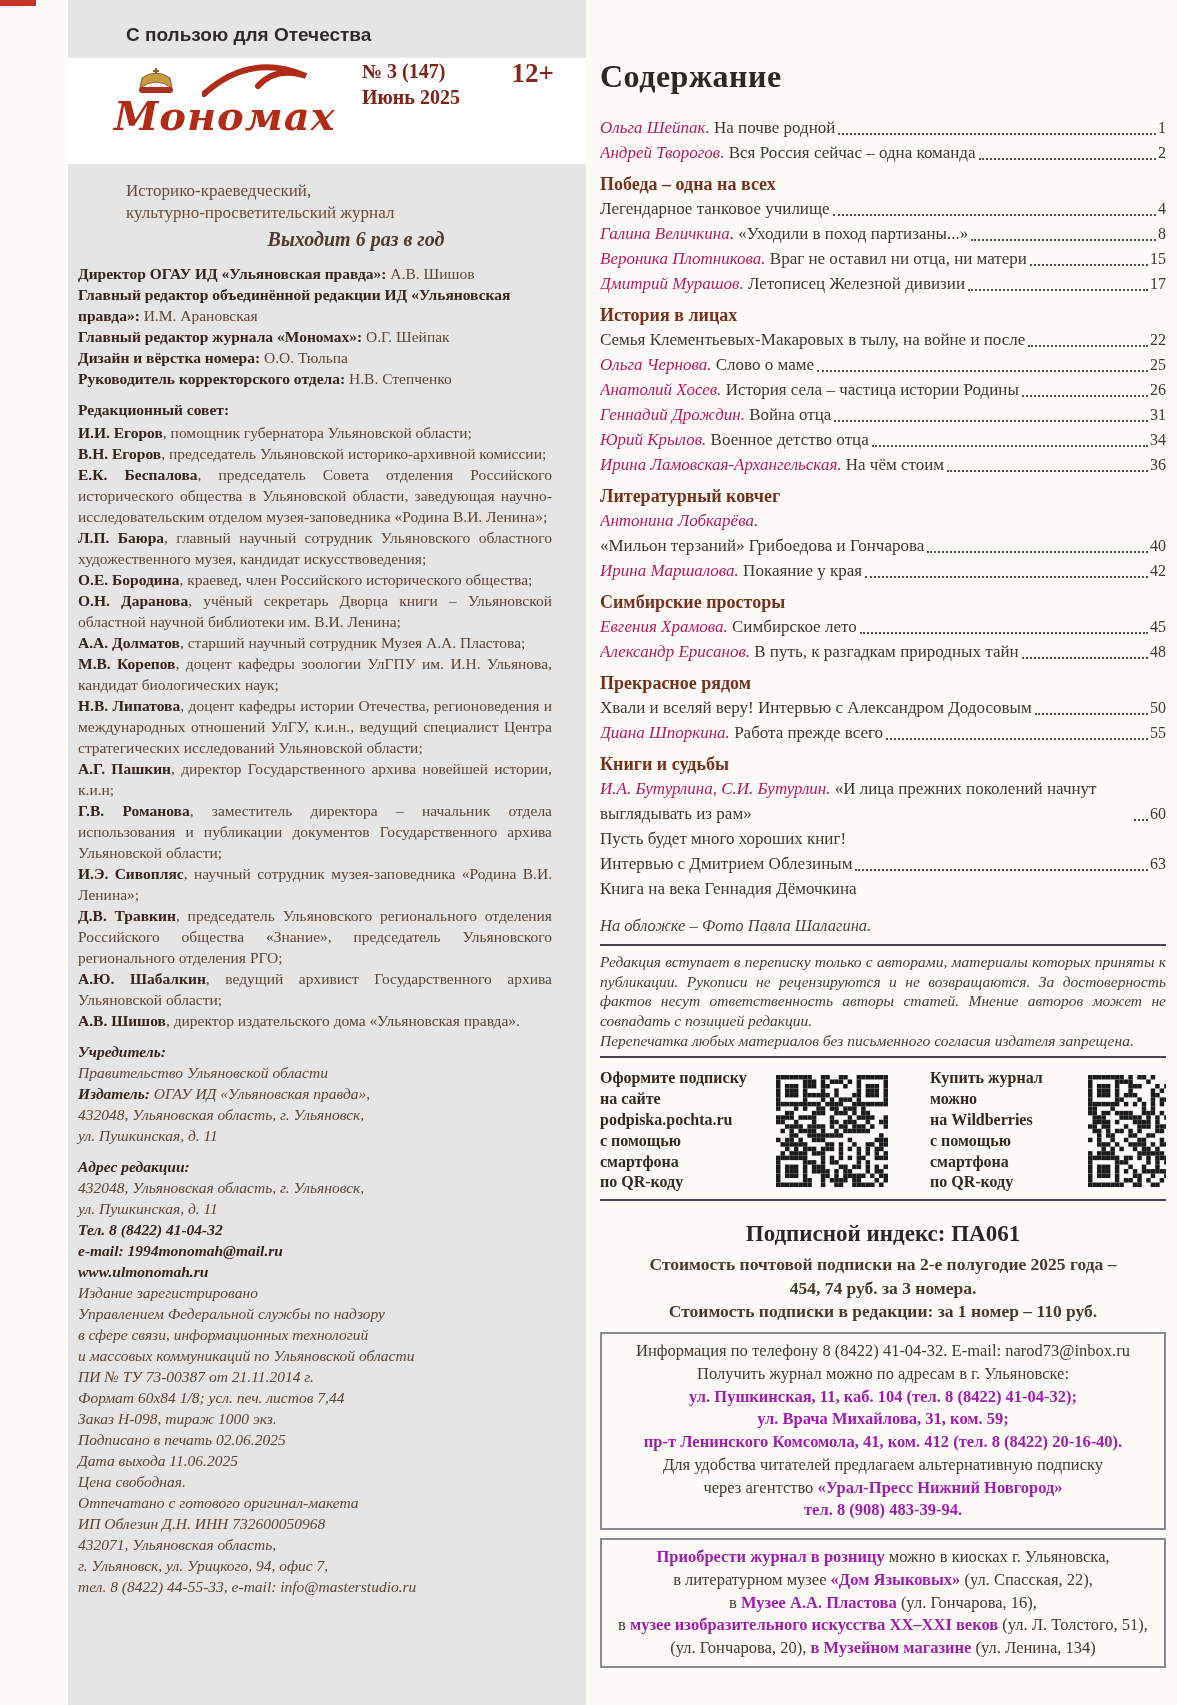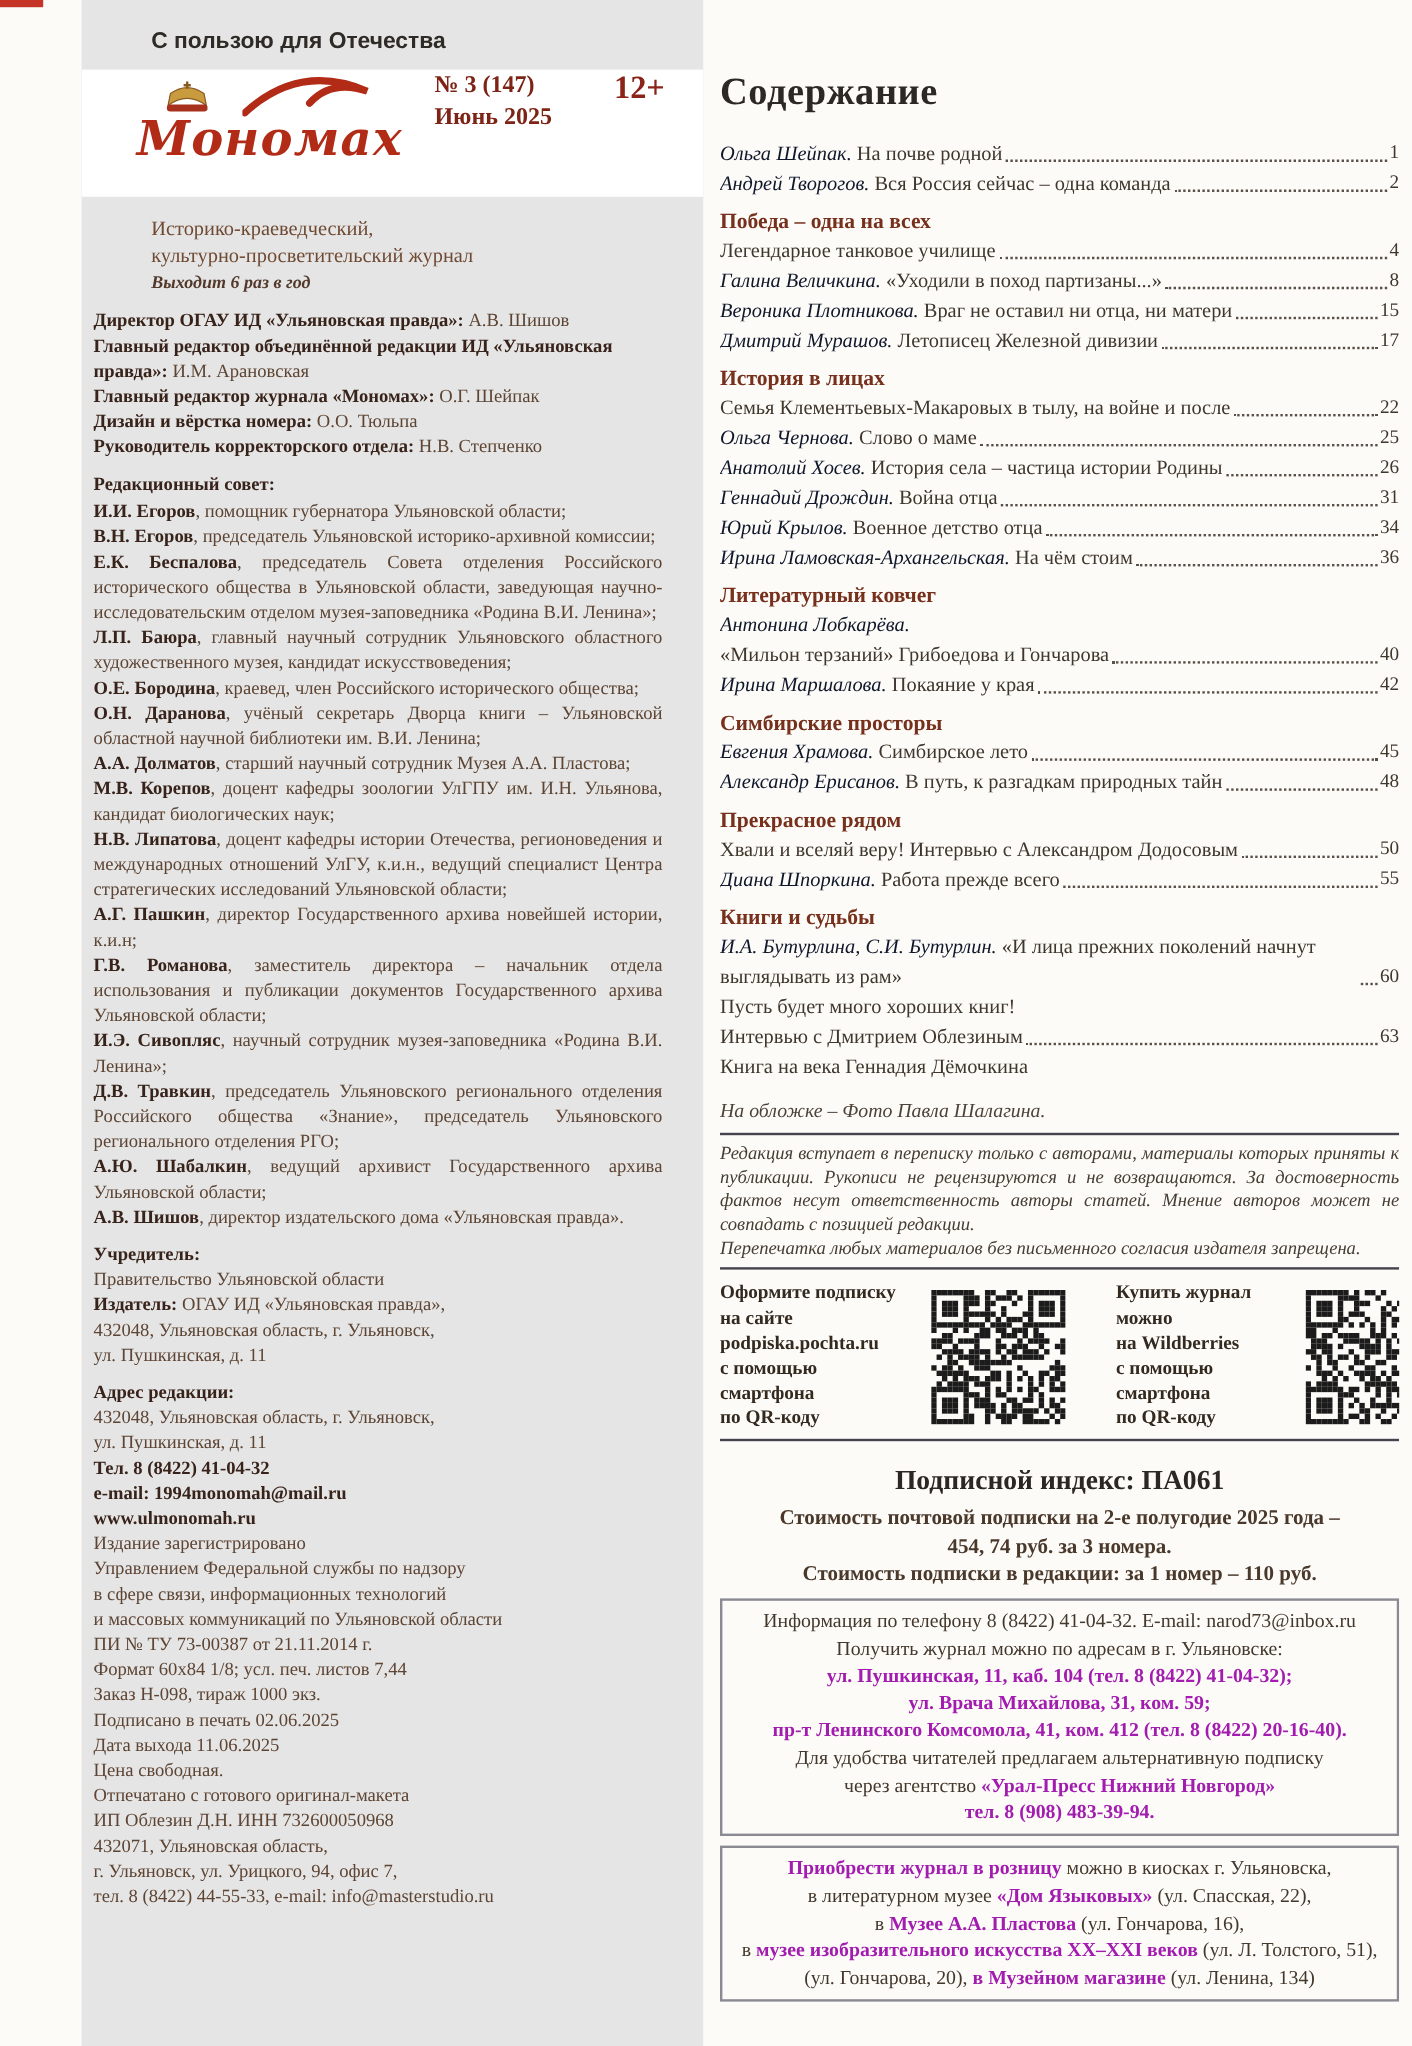--- a/index.html
+++ b/index.html
@@ -13,36 +13,36 @@
            font-size:19px;color:#2e2a26;}
   .logo-band{position:relative;height:106px;background:#ffffff;margin-top:12px;display:flex;align-items:flex-start;}
   .logo{position:relative;margin-left:38px;width:220px;height:100%;}
   .crown{position:absolute;left:28px;top:8px;}
   .swash{position:absolute;left:96px;top:6px;}
   .logo-text{position:absolute;left:8px;top:38px;font-family:"DejaVu Serif",serif;font-style:italic;
              font-weight:bold;font-size:40px;line-height:1;color:#b22b17;letter-spacing:1px;}
   .issue{margin-left:36px;font-weight:bold;font-size:20px;color:#7d2416;line-height:1.3;}
   .age{margin-left:auto;margin-right:32px;font-weight:bold;font-size:27px;color:#8a2418;}
   .subtitle{margin:16px 0 0 58px;font-size:17px;color:#6f4a33;line-height:1.32;}
-  .frequency{margin:3px 0 12px 58px;font-weight:bold;font-style:italic;font-size:15px;color:#53392b;}
+  .frequency{margin:3px 0 12px 58px;font-weight:bold;font-style:italic;font-size:20px;color:#53392b;text-align:center;}
   .left-body{padding:0 34px 0 10px;font-size:15.5px;line-height:21px;color:#5d4433;}
   .left-body b{color:#38231a;}
   .staff-line{margin:0;}
   .council-title{font-weight:bold;color:#38231a;margin:10px 0 2px;}
   .member{text-align:justify;}
-  .imp-line{margin:0;}
+  .imp-line{margin:0;font-style:italic;}
   .imp-line.mt{margin-top:10px;}
 
   
   .right-col{position:absolute;left:600px;top:58px;width:566px;height:1640px;overflow:hidden;}
   .toc-title{margin:0 0 20px;font-size:32px;font-weight:bold;color:#2c2824;letter-spacing:.5px;}
   .toc-heading{font-weight:bold;color:#76301c;font-size:18px;margin:9px 0 1px;}
   .toc-item{display:flex;align-items:flex-end;font-size:17px;color:#3f362c;line-height:25px;}
   .toc-item .ti{max-width:100%;}
-  .toc-item .ti i{color:#0f172a;}
+  .toc-item .ti i{color:#be185d;}
   .leader{flex:1;min-width:14px;border-bottom:2px dotted #595047;margin:0 2px 5px 3px;}
   .pg{font-size:16px;color:#3f362c;}
   .cover-note{font-style:italic;color:#4c4238;font-size:16.5px;margin:15px 0 8px;}
   .rule{border:0;border-top:2.5px solid #45434c;margin:6px 0;}
   .disclaimer p{font-style:italic;font-size:15.5px;color:#463c32;text-align:justify;margin:0;line-height:1.27;}
   .sub-row{display:flex;align-items:center;margin:10px 0 4px;}
   .sub-group{display:flex;align-items:center;}
   .sub-text{font-weight:bold;font-size:16px;color:#33291f;line-height:1.3;width:168px;}
   .sub-text.narrow{width:150px;margin-left:42px;}
   svg.qr{width:112px;height:112px;margin-left:8px;flex:0 0 auto;}

